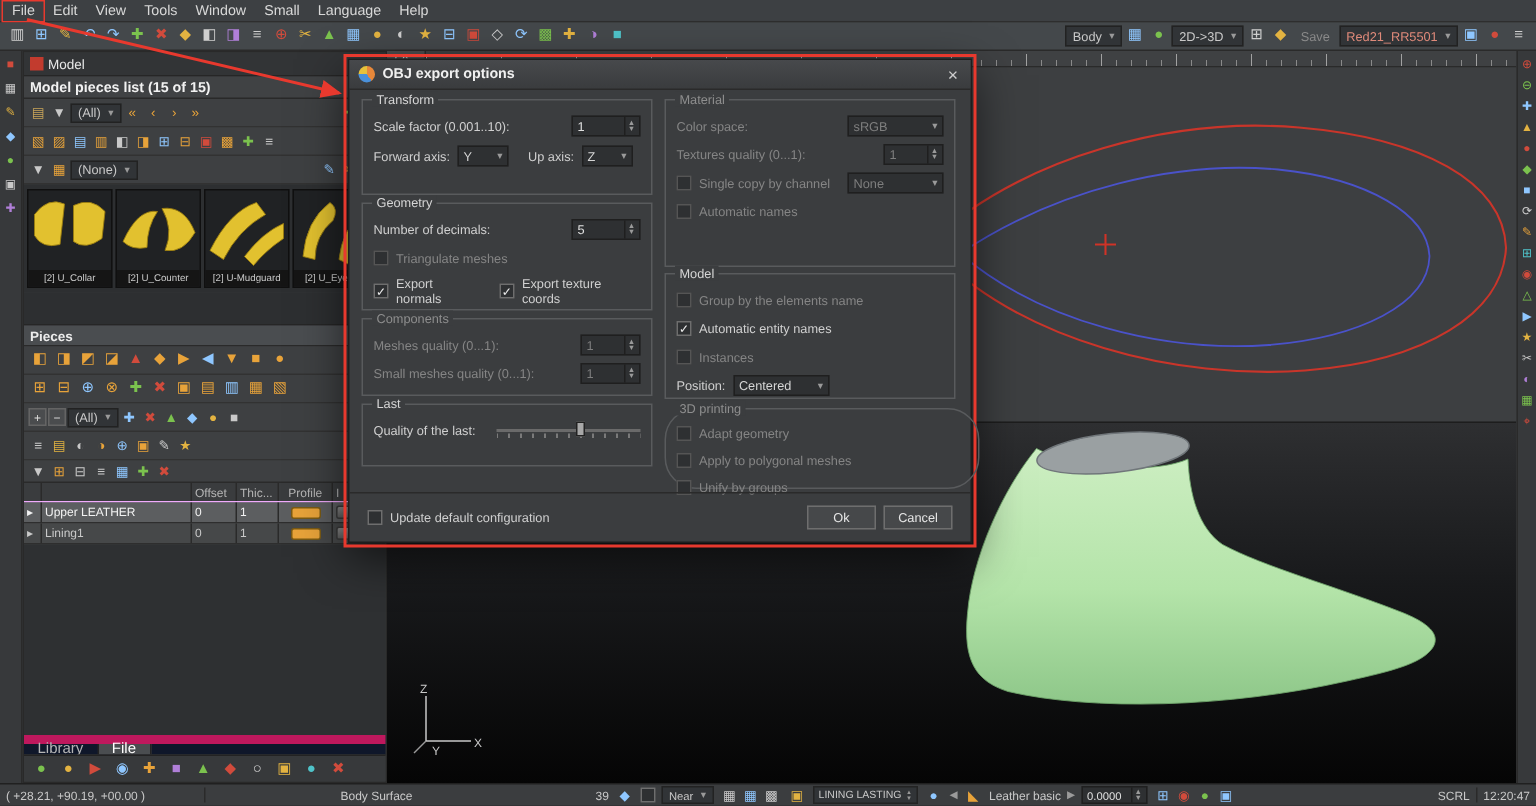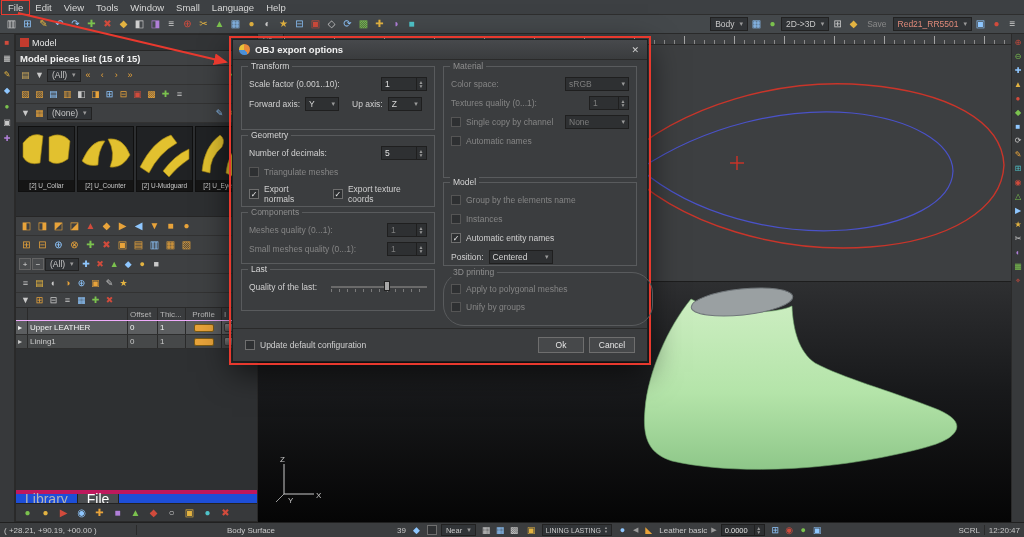--- a/index.html
+++ b/index.html
@@ -63,22 +63,22 @@
   .tbl { font-size:8px; color:#c9c9c9; }
   .tblhead { display:flex; height:13px; background:#3a3c3e; border-bottom:1px solid #f0abfc; color:#b5b5b5;}
   .tc { border-right:1px solid #2a2a2a; display:flex; align-items:center; padding:0 2px; overflow:hidden;}
   .c0{width:12px;} .c1{width:100px;} .c2{width:30px;} .c3{width:28px;} .c4{width:36px; justify-content:center;} .c5{width:22px;}
   .tblrow { display:flex; height:14px; border-bottom:1px solid #2e2e2e; align-items:stretch;}
   div.tblrow:nth-of-type(odd) { background:#5c5e60; color:#f2f2f2; }
   div.tblrow:nth-of-type(even) { background:#464849; }
   .swatch { width:20px; height:8px; background:#e8a33a; border:1px solid #7a5a14; border-radius:2px;}
   .graybtn { width:14px; height:9px; background:linear-gradient(#8a8a8a,#5f5f5f); border:1px solid #3a3a3a; border-radius:2px;}
   .tblfill { flex:1; background:#2e3032; }
-  .tabsrow { display:flex; height:13px; background:#1d4ed8; border-top:4px solid #be185d;
-    font-size:14px; color:#b5b5b5; }
+  .tabsrow { display:flex; height:13px; background:#0f172a; border-top:6px solid #be185d;
+    font-size:10px; color:#b5b5b5; }
   .ptab { padding:0 9px; display:flex; align-items:center; border-right:1px solid #222; }
   .ptab.active { background:#4a4d50; color:#fff; }
   .botrow { height:18px; display:flex; align-items:center; gap:3px; padding:0 4px;
     background:#37393b; border-top:1px solid #232323;}
 
   
   .viewport { position:absolute; left:258px; top:34px; right:13px; bottom:15px; background:#3a3c3e; overflow:hidden;}
   .ruler { position:absolute; left:26px; top:0; right:0; height:11px; background:#3f4143; border-bottom:1px solid #2a2a2a;}
   .ruler::before { content:""; position:absolute; left:0; right:0; bottom:0; height:4px;
     background:repeating-linear-gradient(90deg,#8a8a8a 0 1px,transparent 1px 10px); }
@@ -324,20 +324,23 @@
       <div class="thumb">
         <svg width="55" height="54" viewBox="0 0 55 54">
           <path d="M6 44 Q8 20 24 8 Q30 12 26 20 Q14 30 14 46 Z" fill="#e2c12f" stroke="#9a7d10" stroke-width="0.6"></path>
           <path d="M30 46 Q32 26 46 14 Q52 18 48 26 Q38 34 38 50 Z" fill="#e2c12f" stroke="#9a7d10" stroke-width="0.6"></path>
         </svg>
         <div class="lbl">[2] U_Eyestay</div>
       </div>
     </div>
     <div class="gapfill"></div>
 
+    <div class="piecesheader">
+      <span>Pieces</span>
+    </div>
     <div class="prow">
 
     <span class="ic" style="color: rgb(232, 163, 58);">◧</span>
         <span class="ic" style="color: rgb(232, 163, 58);">◨</span>
         <span class="ic" style="color: rgb(232, 163, 58);">◩</span>
         <span class="ic" style="color: rgb(232, 163, 58);">◪</span>
         <span class="ic" style="color: rgb(209, 75, 60);">▲</span>
         <span class="ic" style="color: rgb(232, 163, 58);">◆</span>
         <span class="ic" style="color: rgb(232, 163, 58);">▶</span>
         <span class="ic" style="color: rgb(143, 199, 255);">◀</span>
@@ -632,40 +635,44 @@
       </div>
     </div>
 
     <div class="grp" style="left:210px; top:142px; width:194px; height:84px;">
       <span class="gt">Model</span>
       <div class="gbody" style="gap:5px;">
         <div class="frow dis">
           <span class="cb dim"></span>
           <span>Group by the elements name</span>
         </div>
+        <div class="frow">
+          <span class="cb on"></span>
+          <span>Automatic entity names</span>
+        </div>
         <div class="frow dis">
           <span class="cb dim"></span>
           <span>Instances</span>
-        </div>
-        <div class="frow">
-          <span class="cb on"></span>
-          <span>Automatic entity names</span>
         </div>
         <div class="frow">
           <span>Position:</span>
           <span class="cmb w64">
               <span>Centered</span>
             </span>
         </div>
       </div>
     </div>
 
     <div class="grp dis" style="left:210px; top:232px; width:210px; height:54px;border-radius:21px;">
       <span class="gt">3D printing</span>
       <div class="gbody" style="gap:4px; padding-top:9px;">
+        <div class="frow dis">
+          <span class="cb dim"></span>
+          <span>Adapt geometry</span>
+        </div>
         <div class="frow dis">
           <span class="cb dim"></span>
           <span>Apply to polygonal meshes</span>
         </div>
         <div class="frow dis">
           <span class="cb dim"></span>
           <span>Unify by groups</span>
         </div>
       </div>
     </div>

